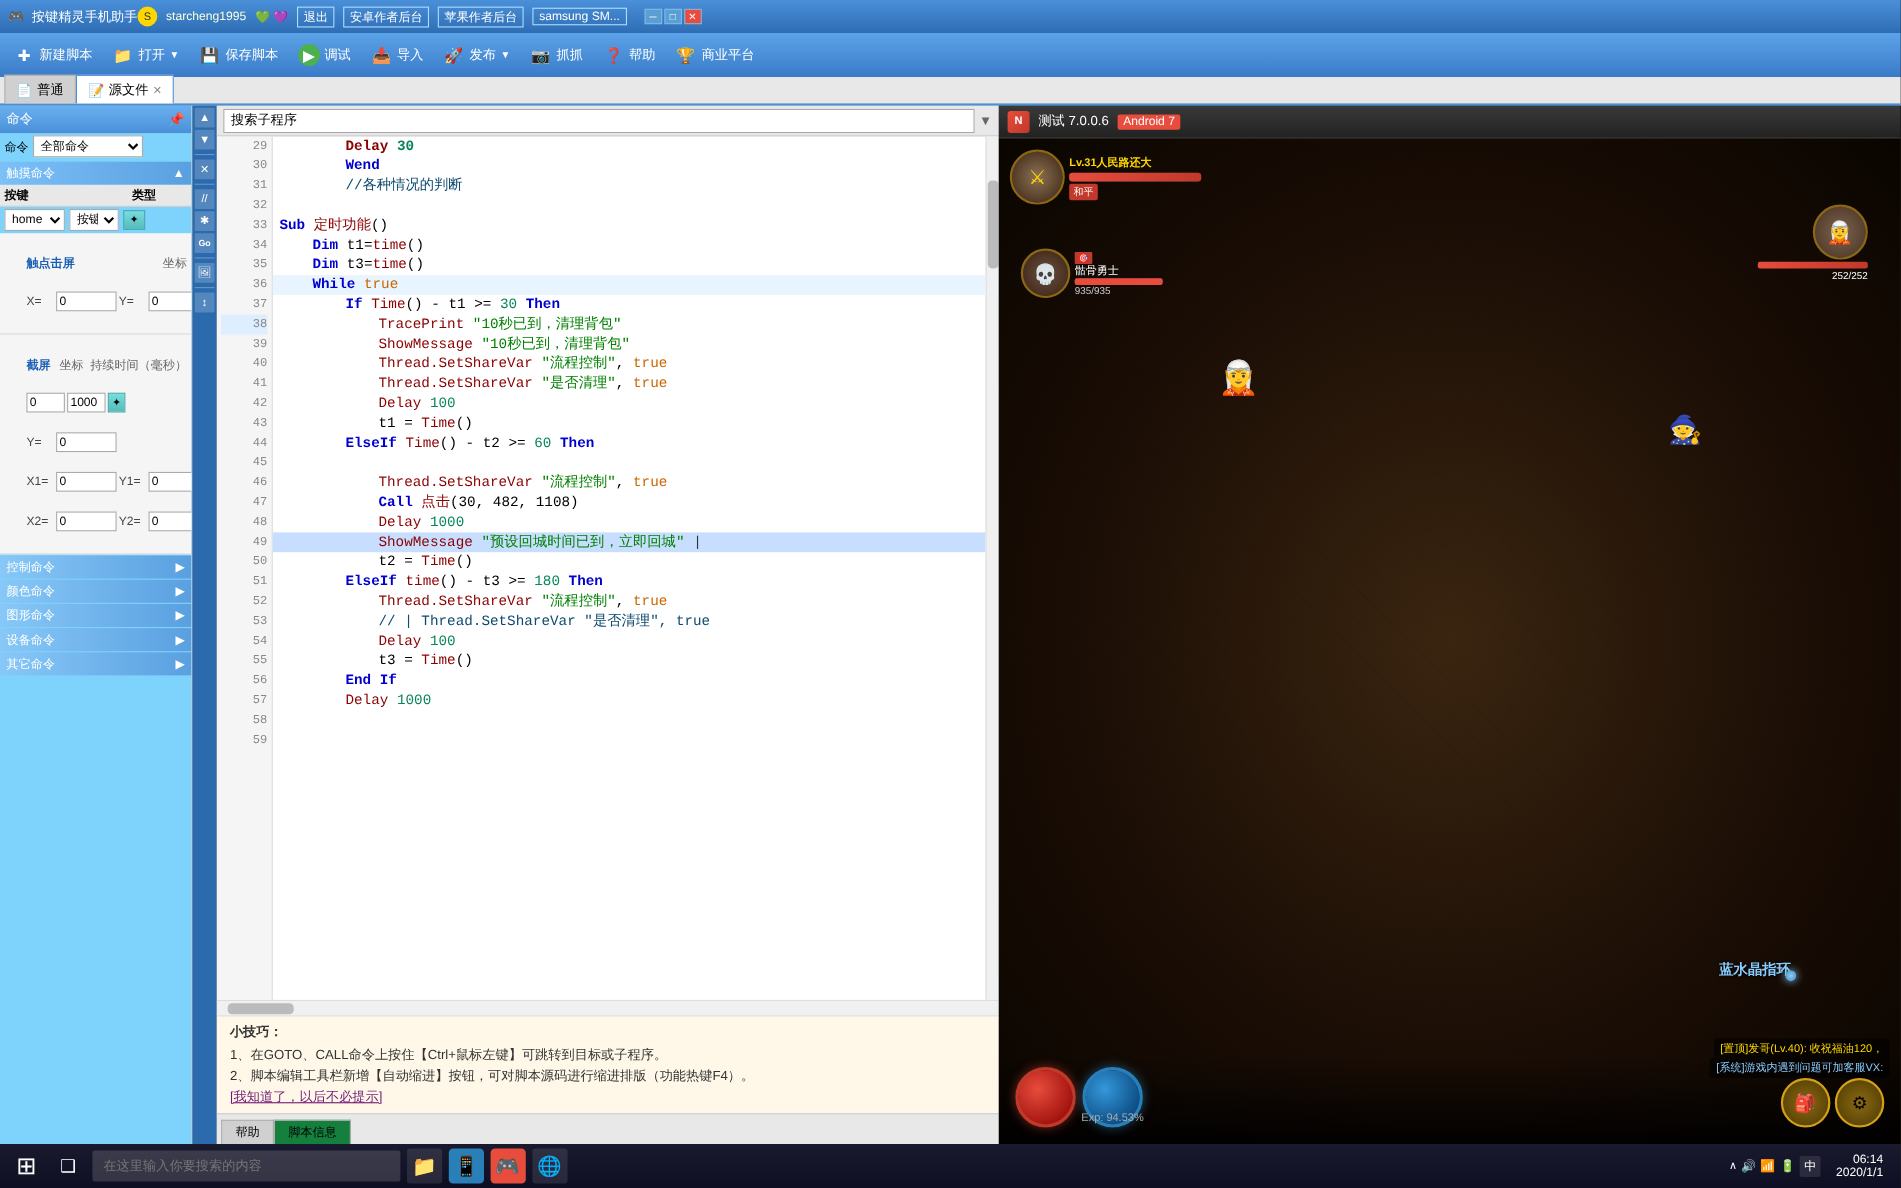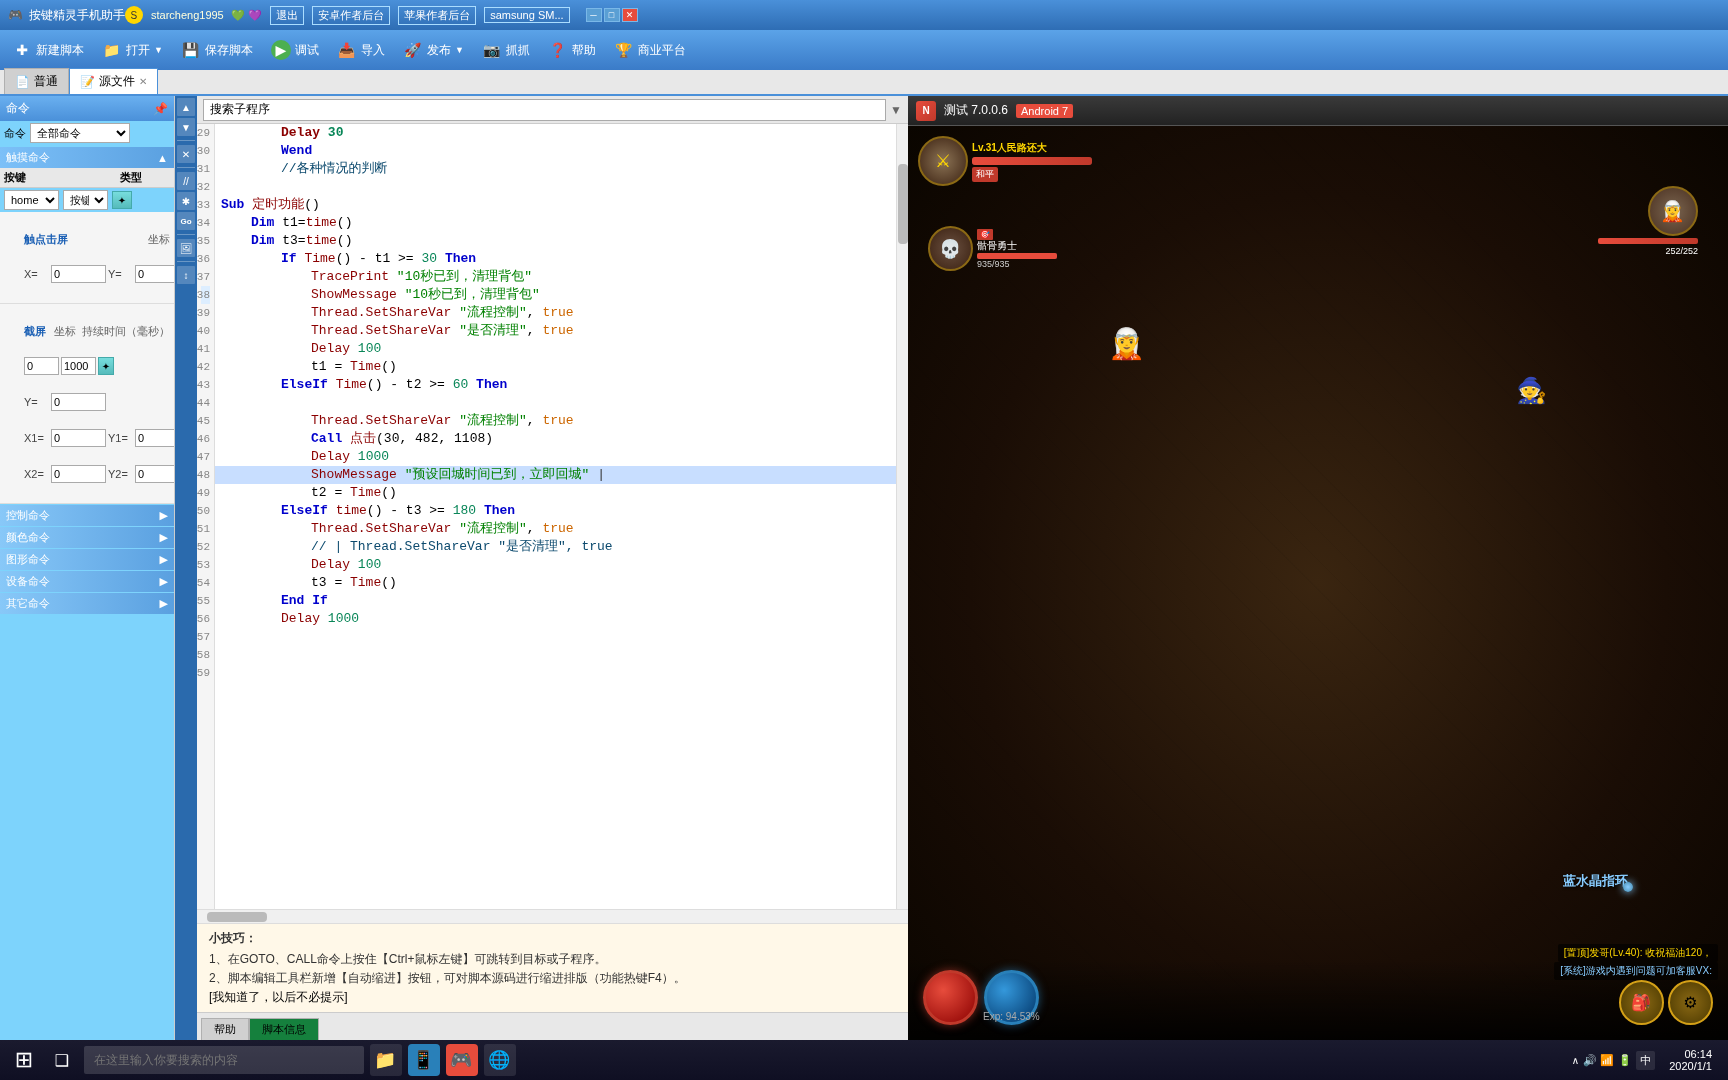--- a/index.html
+++ b/index.html
@@ -160,21 +160,21 @@
 
     
     #code-area {
       flex: 1;
       display: flex;
       overflow: hidden;
       font-family: Consolas, 'Courier New', monospace;
       font-size: 13px;
     }
     #line-numbers {
-      width: 18px;
+      width: 51px;
       background: #f5f5f5;
       border-right: 1px solid #ddd;
       padding: 0 4px;
       text-align: right;
       color: #888;
       font-size: 12px;
       overflow: hidden;
       user-select: none;
     }
     .line-num {
@@ -601,20 +601,23 @@
           <div class="code-line"></div>
           <div class="code-line">
               <span><span class="kw">Sub</span> <span class="fn">定时功能</span>()</span>
             </div>
           <div class="code-line">
               <span style="padding-left:30px;"><span class="kw">Dim</span> t1=<span class="fn">time</span>()</span>
             </div>
           <div class="code-line">
               <span style="padding-left:30px;"><span class="kw">Dim</span> t3=<span class="fn">time</span>()</span>
             </div>
+          <div class="code-line" style="background:#e8f4ff;">
+              <span style="padding-left:30px;"><span class="kw">While</span> <span style="color:#cc6600;">true</span></span>
+            </div>
           <div class="code-line">
               <span style="padding-left:60px;"><span class="kw">If</span> <span class="fn">Time</span>() - t1 &gt;= <span class="num">30</span> <span class="kw">Then</span></span>
             </div>
           <div class="code-line">
               <span style="padding-left:90px;"><span class="fn">TracePrint</span> <span class="str">"10秒已到，清理背包"</span></span>
             </div>
           <div class="code-line">
               <span style="padding-left:90px;"><span class="fn">ShowMessage</span> <span class="str">"10秒已到，清理背包"</span></span>
             </div>
           <div class="code-line">
@@ -678,21 +681,21 @@
       </div>
 
       <div style="height:14px;background:#f0f0f0;border-top:1px solid #ddd;display:flex;align-items:center;">
         <div style="width:60px;height:10px;background:#bbb;border-radius:4px;margin-left:10px;cursor:pointer;"></div>
       </div>
 
       <div id="tips-area">
         <div style="font-weight:bold;margin-bottom:4px;">小技巧：</div>
         <div style="margin-bottom:2px;">1、在GOTO、CALL命令上按住【Ctrl+鼠标左键】可跳转到目标或子程序。</div>
         <div style="margin-bottom:2px;">2、脚本编辑工具栏新增【自动缩进】按钮，可对脚本源码进行缩进排版（功能热键F4）。</div>
-        <div style="color:#000000;cursor:pointer;">[我知道了，以后不必提示]</div>
+        <div style="color:#701a75;cursor:pointer;text-decoration:underline;">[我知道了，以后不必提示]</div>
       </div>
 
       <div id="bottom-tabs">
         <div class="btab">帮助</div>
         <div class="btab active">脚本信息</div>
       </div>
     </div>
 
     <div id="game-preview">
       <div id="game-topbar">

